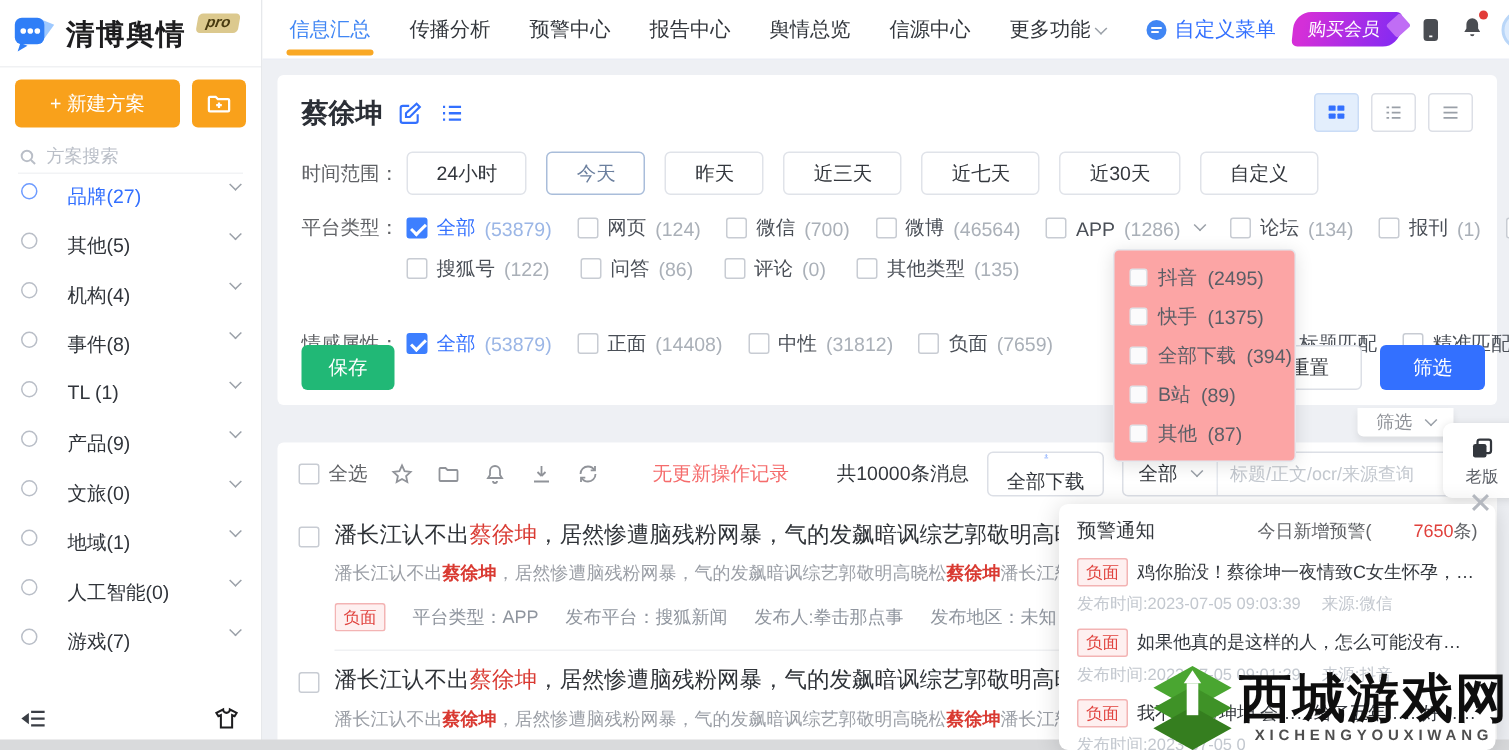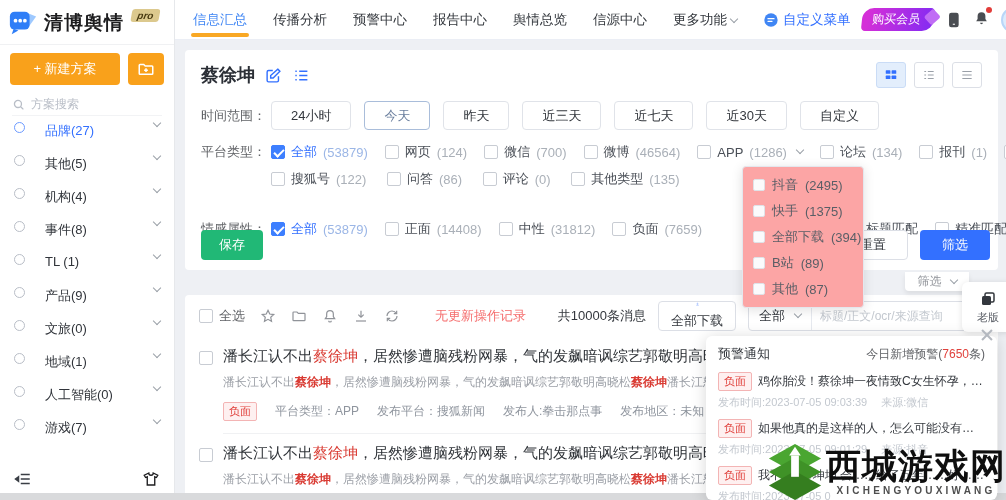--- a/index.html
+++ b/index.html
@@ -102,21 +102,21 @@
   .r-snippet .hl { font-weight:bold; }
   .r-meta { margin-top:11px; display:flex; align-items:center; gap:18px; font-size:12px; color:#8f959e; white-space:nowrap; overflow:hidden; }
   .neg-badge { border:1px solid #f3b4b4; color:#e0413c; background:#fef0f0; font-size:11px; padding:1px 5px; border-radius:2px; flex:none; }
   .r-divider { border-top:1px solid #f0f1f3; margin:12px 0 0 0; }
 
   
   #alert-pop { position:absolute; left:531px; top:296px; width:291px; height:164px; background:#fff; border-radius:6px; box-shadow:0 2px 16px rgba(0,0,0,.16); padding:9px 12px; z-index:20; overflow:hidden; }
   .al-head { display:flex; align-items:center; justify-content:space-between; }
   .al-title { color:#33373d; font-size:13px; }
   .al-summary { font-size:12px; color:#606266; }
-  .al-summary .num { color:#e0413c; }
+  .al-summary .num { color:#e0413c;padding-left:28px; }
   .al-item { margin-top:9px; }
   .al-row { display:flex; align-items:center; gap:6px; }
   .al-row .t { font-size:12px; color:#33373d; white-space:nowrap; overflow:hidden; text-overflow:ellipsis; }
   .al-meta { margin-top:4px; font-size:11px; color:#c3c8cf; display:flex; gap:14px; white-space:nowrap; }
   #alert-close { position:absolute; left:805px; top:288px; z-index:21; cursor:pointer; }
 
   
   #old-ver { position:absolute; left:787px; top:242px; width:52px; height:50px; background:#fff; border-radius:6px; box-shadow:0 1px 6px rgba(0,0,0,.12); display:flex; flex-direction:column; align-items:center; justify-content:center; gap:2px; z-index:20; cursor:pointer; }
   #old-ver .lbl { font-size:11px; color:#5a5e66; }
 

